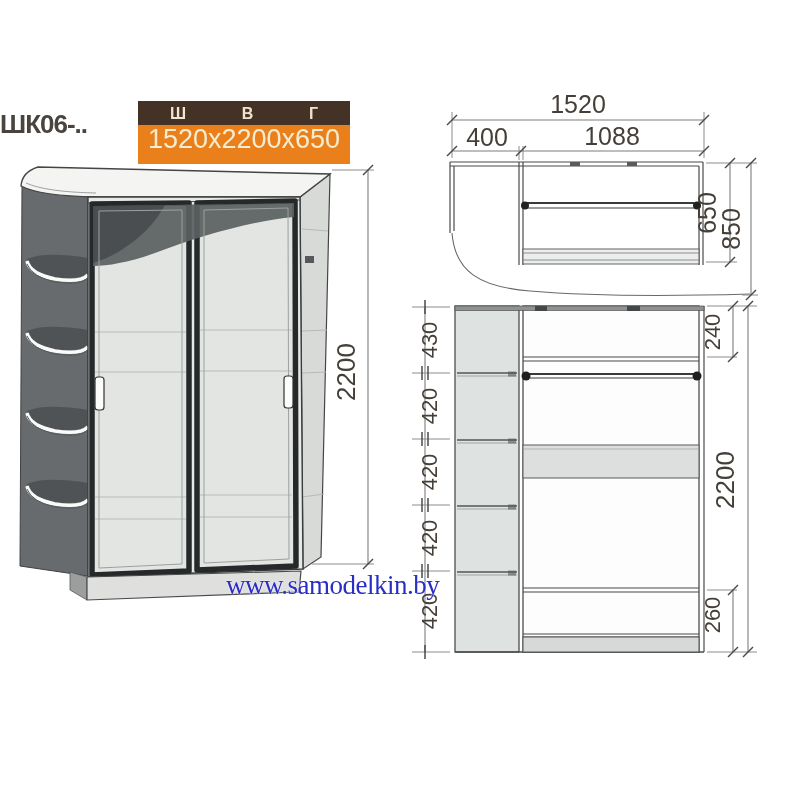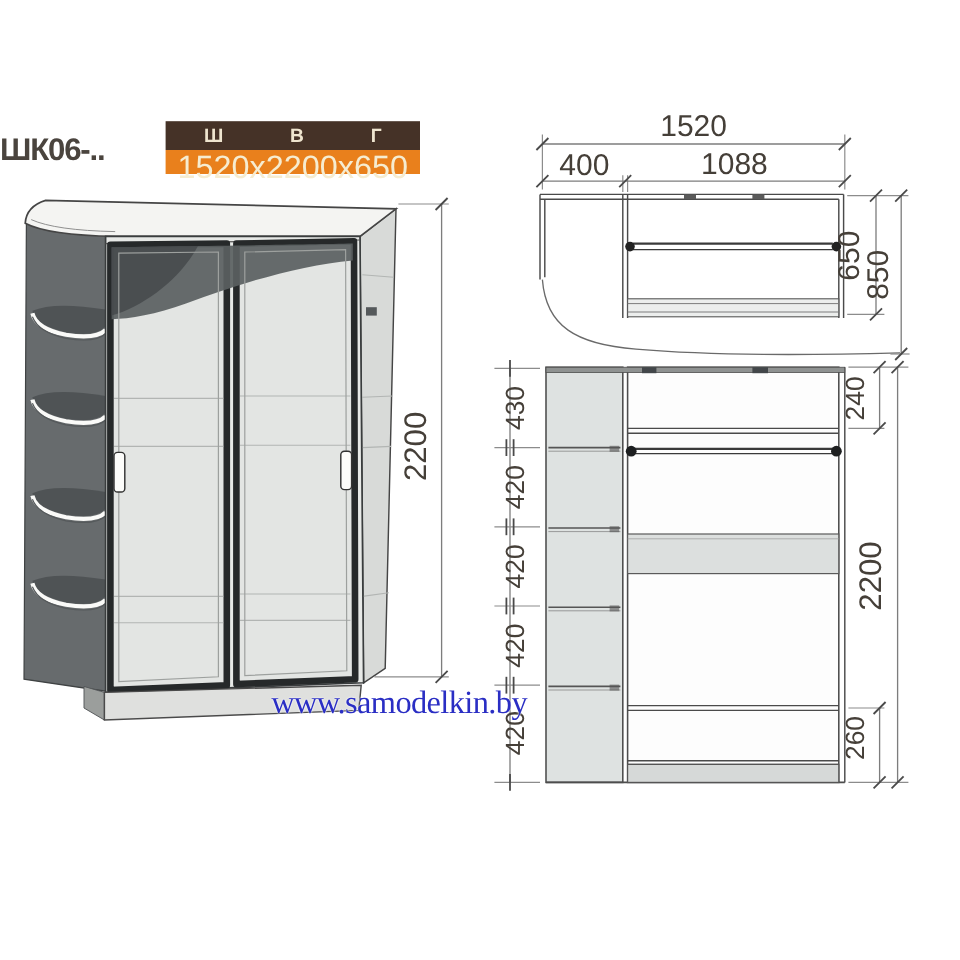--- a/index.html
+++ b/index.html
@@ -6,21 +6,21 @@
   .canvas{position:relative;width:800px;height:800px;background:#ffffff;overflow:hidden;
           font-family:"Liberation Sans",sans-serif;}
   
   .title-block{position:absolute;left:0;top:98px;display:flex;align-items:flex-start;}
   .model-name{margin:0;font-size:26px;line-height:52px;font-weight:bold;color:#4a443e;
               letter-spacing:-1px;width:138px;}
   .spec-table{width:212px;margin-top:3px;}
   .spec-header{background:#453227;color:#efe5cf;display:flex;justify-content:space-between;
                padding:2px 32px 1px 32px;font-size:16px;font-weight:bold;height:21px;align-items:center;}
   .spec-value{background:#e9801c;color:#f6ecd0;text-align:center;font-size:27px;line-height:29px;
-              height:20px;font-weight:normal;}
+              height:39px;font-weight:normal;}
   
   .watermark{position:absolute;left:226px;top:570px;font-family:"Liberation Serif",serif;
              font-weight:normal;font-size:27px;color:#2a2ec4;letter-spacing:-0.5px;z-index:6;
              text-shadow:0 0 2px rgba(255,255,255,.85),0 0 1px rgba(255,255,255,.9);}
   svg{position:absolute;left:0;top:0;}
   svg text{font-family:"Liberation Sans",sans-serif;fill:#453f38;}
   .dimtxt{font-size:25px;}
   .dimtxt-sm{font-size:22px;}
   .dimtxt-lg{font-size:26px;}
   .cab{stroke:#4a4a4a;stroke-width:1.2;fill:none;}

